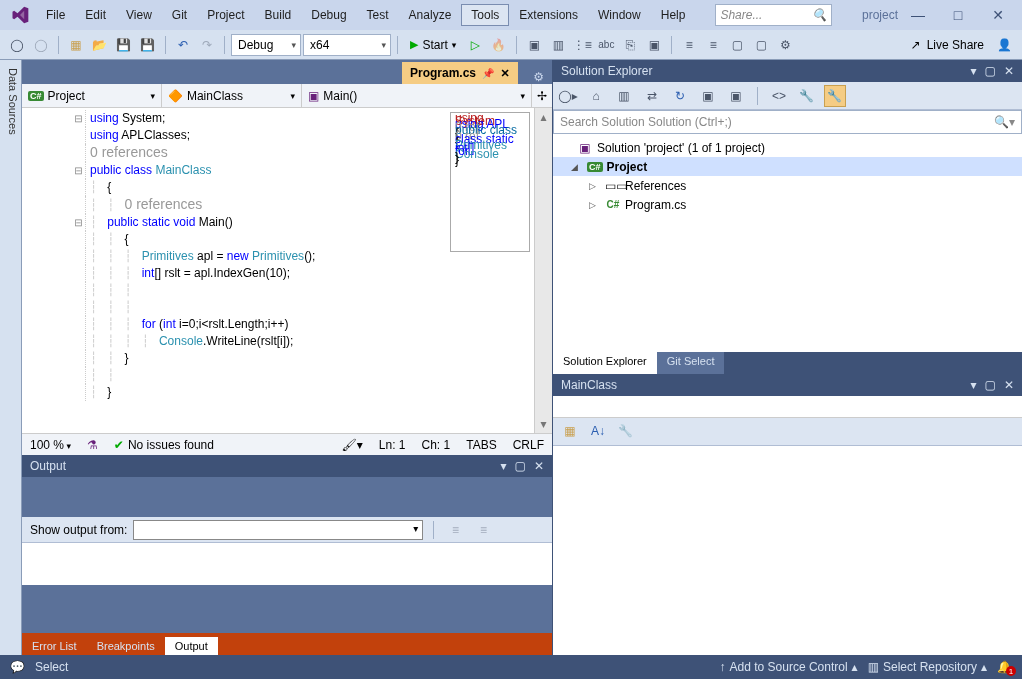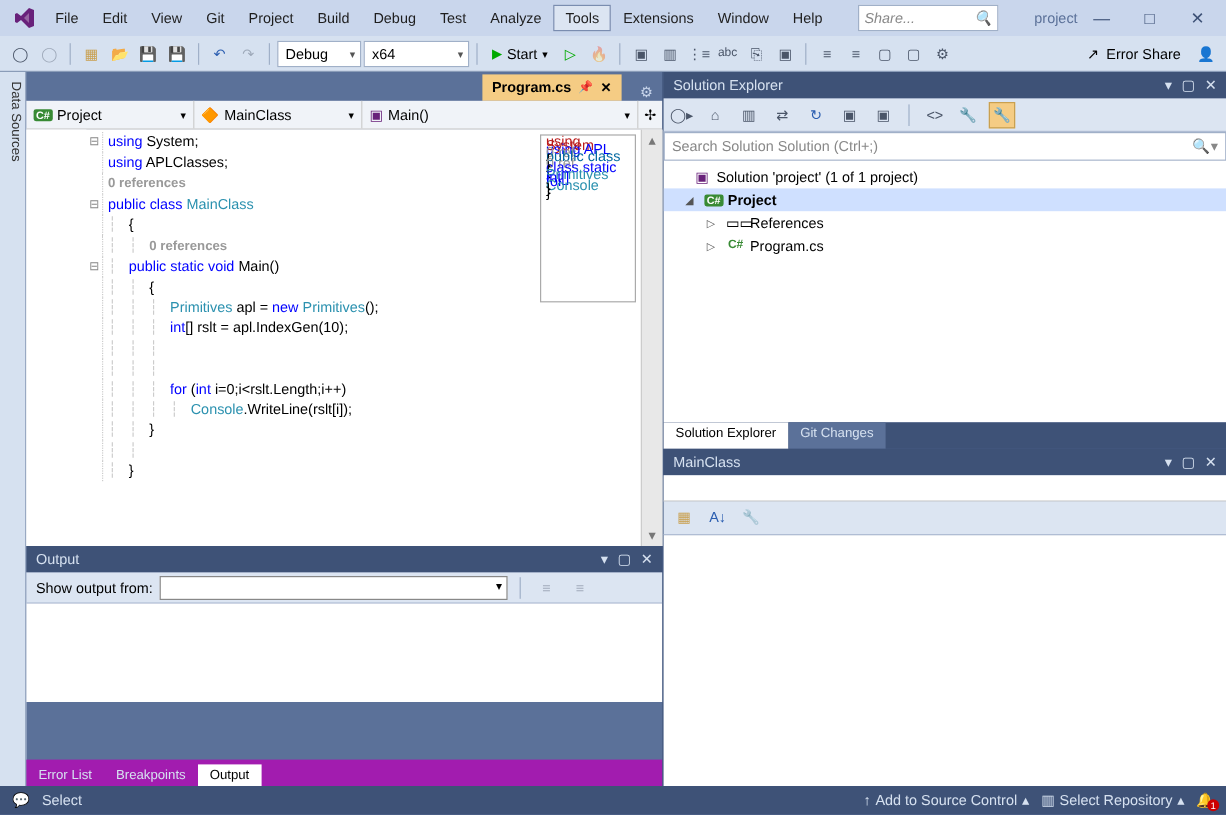--- a/index.html
+++ b/index.html
@@ -37,36 +37,36 @@
 .csharp-badge { background:#388a34; color:#fff; font-size:9px; padding:0 2px; border-radius:2px; font-weight:600; }
 .split-btn { width:20px; display:flex; align-items:center; justify-content:center; }
 .editor-wrap { flex:1; display:flex; background:#fff; min-height:0; position:relative; }
 .gutter { width:50px; background:#fff; }
 .code-area { flex:1; padding:2px 0; font-family:Consolas,monospace; font-size:13px; line-height:17px; white-space:pre; overflow:hidden; }
 .code-line { display:flex; }
 .fold { width:14px; text-align:center; color:#888; border-right:1px dotted #ccc; font-size:10px; cursor:pointer; }
 .code-txt { padding-left:4px; }
 .kw { color:#0000ff; }
 .cls { color:#2b91af; }
-.ref-lens { color:#999; font-size:11px;font-weight:bold; }
+.ref-lens { color:#999; font-size:14px; }
 .vguide { color:#ccc; }
 .minimap { width:80px; border:1px solid #aaa; margin:4px; background:#fff; font-size:2px; line-height:3px; padding:4px; overflow:hidden; height:140px; }
 .vscroll { width:18px; background:#e8e8e8; border-left:1px solid #ccc; display:flex; flex-direction:column; align-items:center; padding:2px 0; justify-content:space-between; color:#777; }
 .ed-status { height:22px; background:#f0f3f8; border-top:1px solid #ccc; display:flex; align-items:center; padding:0 8px; gap:16px; font-size:11px; }
 .ed-status .zoom::after{ content:" ▾"; font-size:9px; }
 .issues { display:flex; align-items:center; gap:4px; }
 .green-check { color:#0a0; font-size:12px; }
 .ed-status .spacer { flex:1; }
 .panel-hdr { height:22px; background:#3e5277; color:#d6e1f0; display:flex; align-items:center; padding:0 8px; font-size:11px; }
 .panel-hdr .hdr-icons { margin-left:auto; display:flex; gap:8px; }
-.output-tb { height:26px; background:#dce5f2; display:flex; align-items:center; padding:0 8px; gap:6px; border-bottom:1px solid #b0bdd4; }
+.output-tb { height:26px; background:#dce5f2; display:flex; align-items:center; padding:0 8px; gap:6px; border-bottom:1px solid #b0bdd4;margin-top:40px; }
 .output-combo { flex:0 0 290px; height:20px; border:1px solid #888; background:#fff; position:relative; }
 .output-combo::after { content:"▾"; position:absolute; right:4px; top:2px; font-size:10px; }
 .output-body { flex:1; background:#fff; }
-.bottom-tabs { height:22px; background:#a21caf; display:flex; align-items:flex-end;margin-top:48px; }
+.bottom-tabs { height:22px; background:#c2410c; display:flex; align-items:flex-end;margin-top:48px; }
 .btab { padding:3px 10px; color:#d6e1f0; font-size:11px; cursor:pointer; }
 .btab.active { background:#fff; color:#000; }
 .se-toolbar { height:28px; background:#dce5f2; display:flex; align-items:center; padding:0 4px; gap:6px; border-bottom:1px solid #b0bdd4; }
 .se-toolbar .wrench-sel { background:#f5cc84; border:1px solid #c9a050; padding:1px; }
 .se-search { height:24px; border:1px solid #a0b0c8; margin:0; display:flex; align-items:center; padding:0 6px; color:#888; background:#fff; }
 .se-search .sicon { margin-left:auto; }
 .tree { flex:1; background:#fff; padding:4px 0; overflow:auto; }
 .tree-row { display:flex; align-items:center; height:19px; padding-left:8px; gap:4px; cursor:pointer; }
 .tree-row.sel { background:#cfe0ff; }
 .tree-row .exp { width:12px; font-size:9px; color:#555; }
@@ -146,21 +146,21 @@
   <div class="tb-btn">⎘</div>
   <div class="tb-btn">▣</div>
   <div class="tb-sep"></div>
   <div class="tb-btn">≡</div>
   <div class="tb-btn">≡</div>
   <div class="tb-btn">▢</div>
   <div class="tb-btn">▢</div>
   <div class="tb-btn">⚙</div>
   <div class="live-share">
     <span>↗</span>
-    <span>Error Share</span>
+    <span>Live Share</span>
   </div>
   <div class="tb-btn">👤</div>
 </div>
 
 <div class="main-area">
   <div class="ds-tab">Data Sources</div>
 
   <div class="left-col">
     <div class="tab-row">
       <div class="file-tab">
@@ -206,20 +206,34 @@
           <div style="color:#2b91af">Console</div>
           <div>}</div>
           <div>}</div>
       </div>
       <div class="vscroll">
           <span>▴</span>
           <span>▾</span>
         </div>
     </div>
 
+    <div class="ed-status">
+      <span class="zoom">100 %</span>
+      <span style="color:#68217a">⚗</span>
+      <span class="issues">
+        <span class="green-check">✔</span>
+        <span>No issues found</span>
+      </span>
+      <span class="spacer"></span>
+      <span>🖌▾</span>
+      <span>Ln: 1</span>
+      <span>Ch: 1</span>
+      <span>TABS</span>
+      <span>CRLF</span>
+    </div>
 
     <div class="output-panel">
       <div class="panel-hdr">
         <span>Output</span>
         <div class="hdr-icons">
           <span>▾</span>
           <span>▢</span>
           <span>✕</span>
         </div>
       </div>
@@ -282,21 +296,21 @@
         <span>References</span>
       </div>
       <div class="tree-row" style="padding-left:36px">
         <span class="exp">▷</span>
         <span class="ticon" style="color:#388a34;font-size:10px;font-weight:600">C#</span>
         <span>Program.cs</span>
       </div>
     </div>
     <div class="se-tabs">
       <div class="setab active">Solution Explorer</div>
-      <div class="setab inactive">Git Changes</div>
+      <div class="setab inactive">Git Select</div>
     </div>
 
     <div class="panel-hdr">
       <span>MainClass</span>
       <div class="hdr-icons">
           <span>▾</span>
           <span>▢</span>
           <span>✕</span>
         </div>
     </div>

